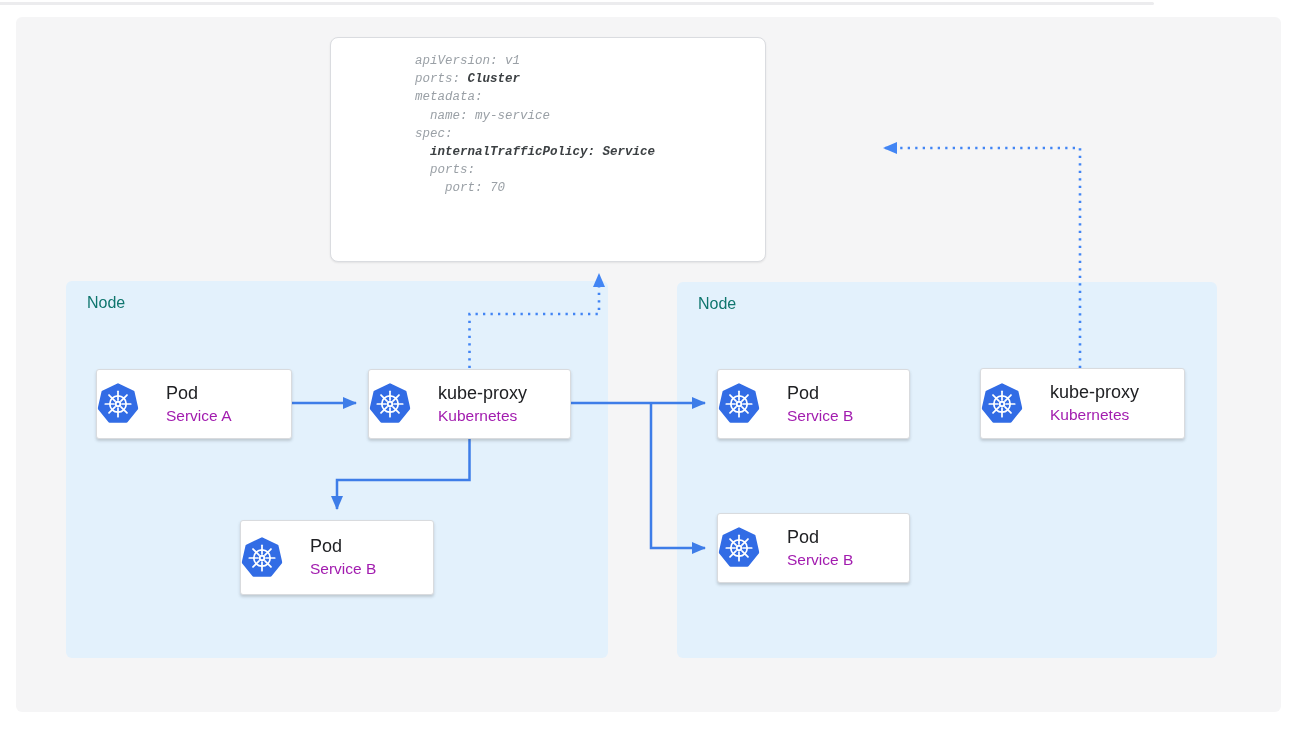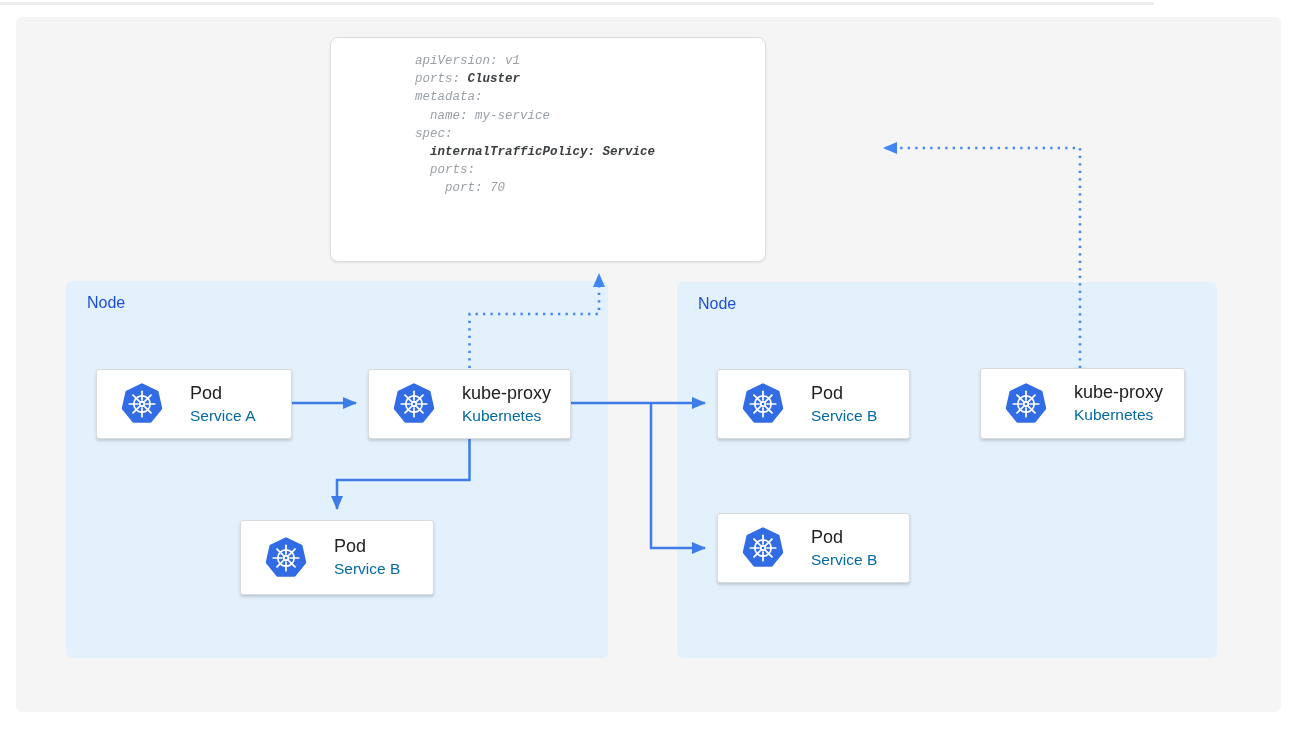--- a/index.html
+++ b/index.html
@@ -4,30 +4,30 @@
 <style>
   html,body{margin:0;padding:0;background:#fff;}
   .stage{position:relative;width:1296px;height:729px;background:#ffffff;overflow:hidden;
          font-family:"Liberation Sans",sans-serif;}
   .top-hairline{position:absolute;left:-8px;top:2px;width:1162px;height:3px;
                 background:#ececee;border-radius:3px;}
   .panel{position:absolute;left:16px;top:17px;width:1265px;height:695px;
          background:#f5f5f6;border-radius:6px;}
   
   .node{position:absolute;background:#e3f1fc;border-radius:6px;z-index:1;}
-  .node-label{position:absolute;left:21px;top:13px;font-size:16px;color:#1d4ed8;}
+  .node-label{position:absolute;left:21px;top:13px;font-size:16px;color:#0f766e;}
   
   .card{position:absolute;display:flex;align-items:center;background:#ffffff;
         border:1px solid #d9dbde;border-radius:3px;z-index:3;box-sizing:border-box;
-        box-shadow:0 2px 3px rgba(60,64,67,.22);padding-left:24px;}
+        box-shadow:0 2px 3px rgba(60,64,67,.22);padding-left:0;}
   .k8s-icon{width:42px;height:42px;flex:0 0 42px;display:block;}
   .k8s-icon svg{display:block;}
   .card-text{display:flex;flex-direction:column;margin-left:27px;line-height:1.2;}
   .card-title{font-size:18px;color:#202124;}
-  .card-subtitle{font-size:15.5px;color:#0369a1;margin-top:2px;}
+  .card-subtitle{font-size:15.5px;color:#a21caf;margin-top:2px;}
   
   .yaml-card{position:absolute;left:330px;top:37px;width:436px;height:225px;background:#fff;
              border:1px solid #dadce0;border-radius:8px;z-index:3;box-sizing:border-box;
              box-shadow:0 1px 2px rgba(0,0,0,.08);}
   .code{position:absolute;left:84px;top:14px;font-family:"Liberation Mono",monospace;
         font-style:italic;font-size:12.5px;line-height:18.2px;color:#9aa0a6;}
   .code .line{white-space:pre;}
   .code .b{font-weight:bold;color:#3c4043;}
   
   .arrows{position:absolute;left:0;top:0;z-index:2;pointer-events:none;}

